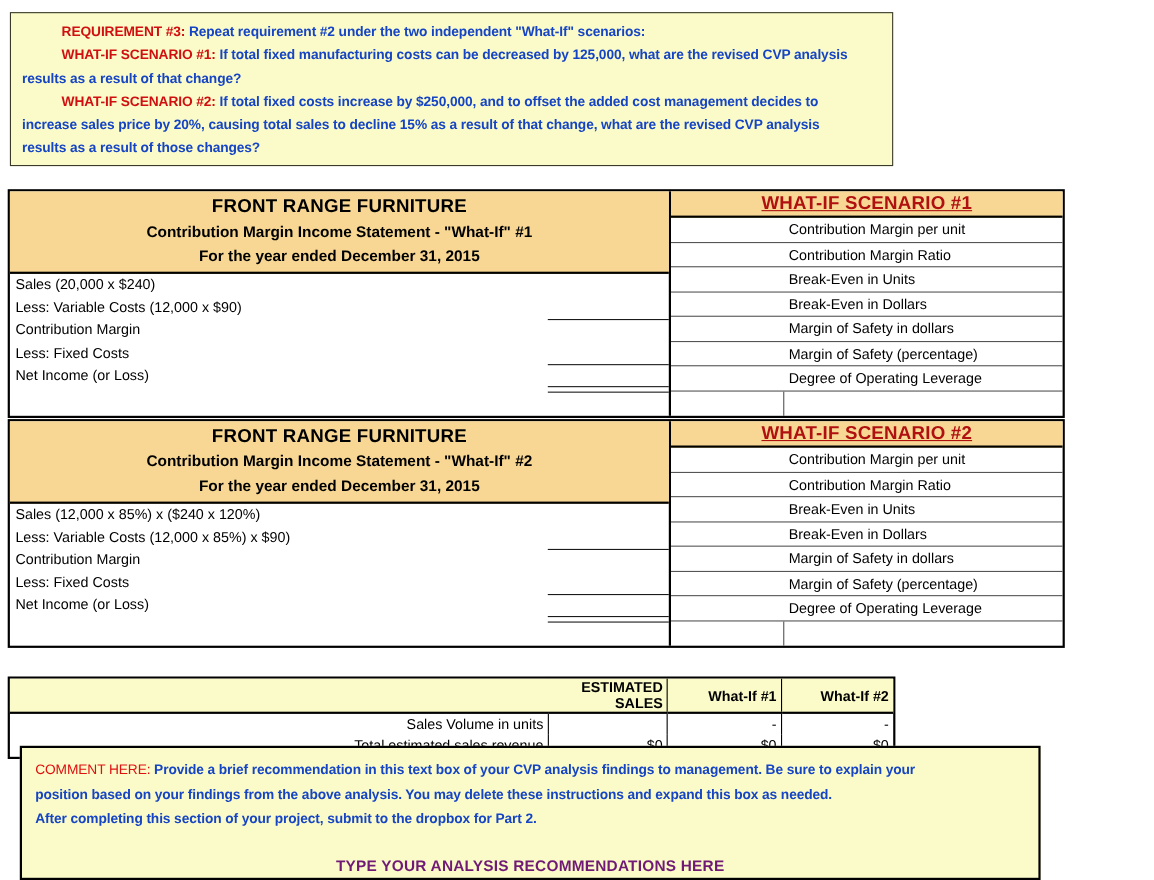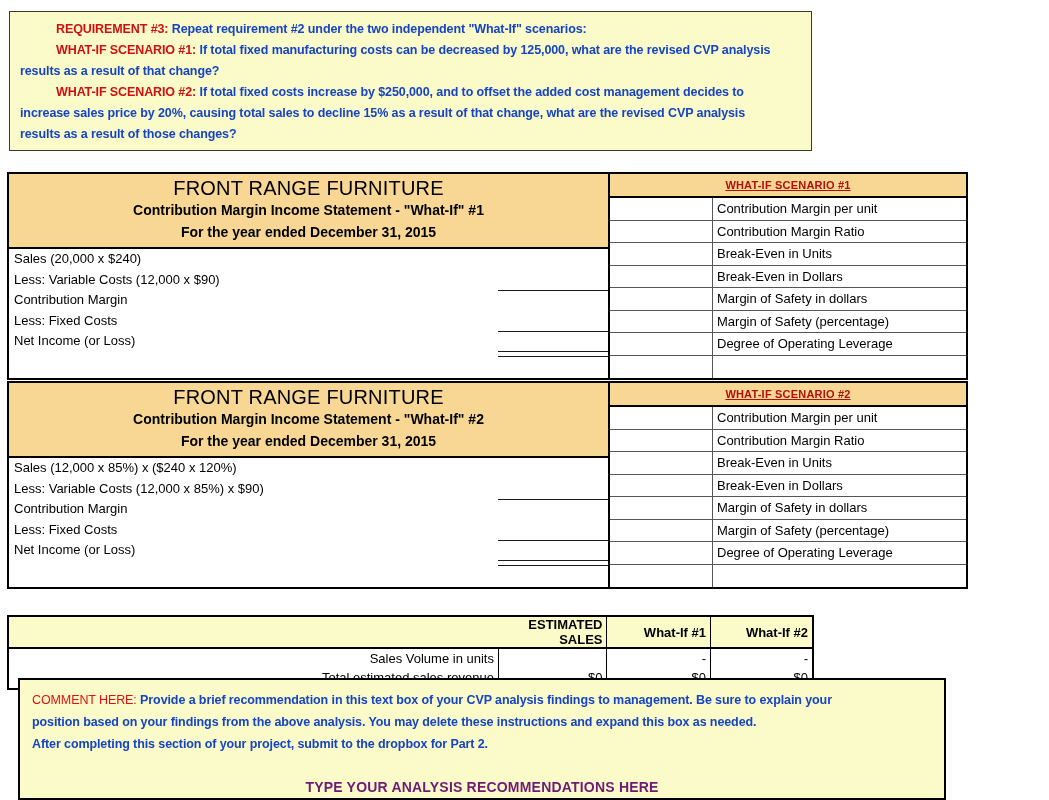--- a/index.html
+++ b/index.html
@@ -69,22 +69,22 @@
   }
 
   
   .ttl-head {
     background: #F7D793;
     border-bottom: 2.5px solid #000;
     text-align: center;
     padding: 3px 0 4px 0;
   }
   .ttl-head .l1 {
-    font-size: 20px;
-    font-weight: normal;
+    font-size: 17px;
+    font-weight: bold;
     line-height: 22px;
     letter-spacing: .2px;
   }
   .ttl-head .l2,
   .ttl-head .l3 {
     font-size: 14px;
     font-weight: bold;
     line-height: 22px;
   }
 
@@ -118,34 +118,35 @@
 
   
   .wi-head {
     background: #F7D793;
     border-bottom: 2.5px solid #000;
     text-align: center;
     height: 22px;
     line-height: 22px;
   }
   .wi-head span {
-    font-size: 11px;
+    font-size: 17px;
     font-weight: bold;
     color: #B01010;
     text-decoration: underline;
     letter-spacing: .2px;
   }
   .wi-rows {
     display: flex;
     flex-direction: column;
   }
   .wi-row {
     display: flex;
     height: 21.5px;
     border-bottom: 1px solid #555;
+    align-items: flex-end;
   }
   .wi-row:last-child { border-bottom: none; }
   .wi-val {
     width: 103px;
     box-sizing: border-box;
     border-right: 1px solid #555;
   }
   .wi-lbl {
     flex: 1;
     font-size: 13px;

